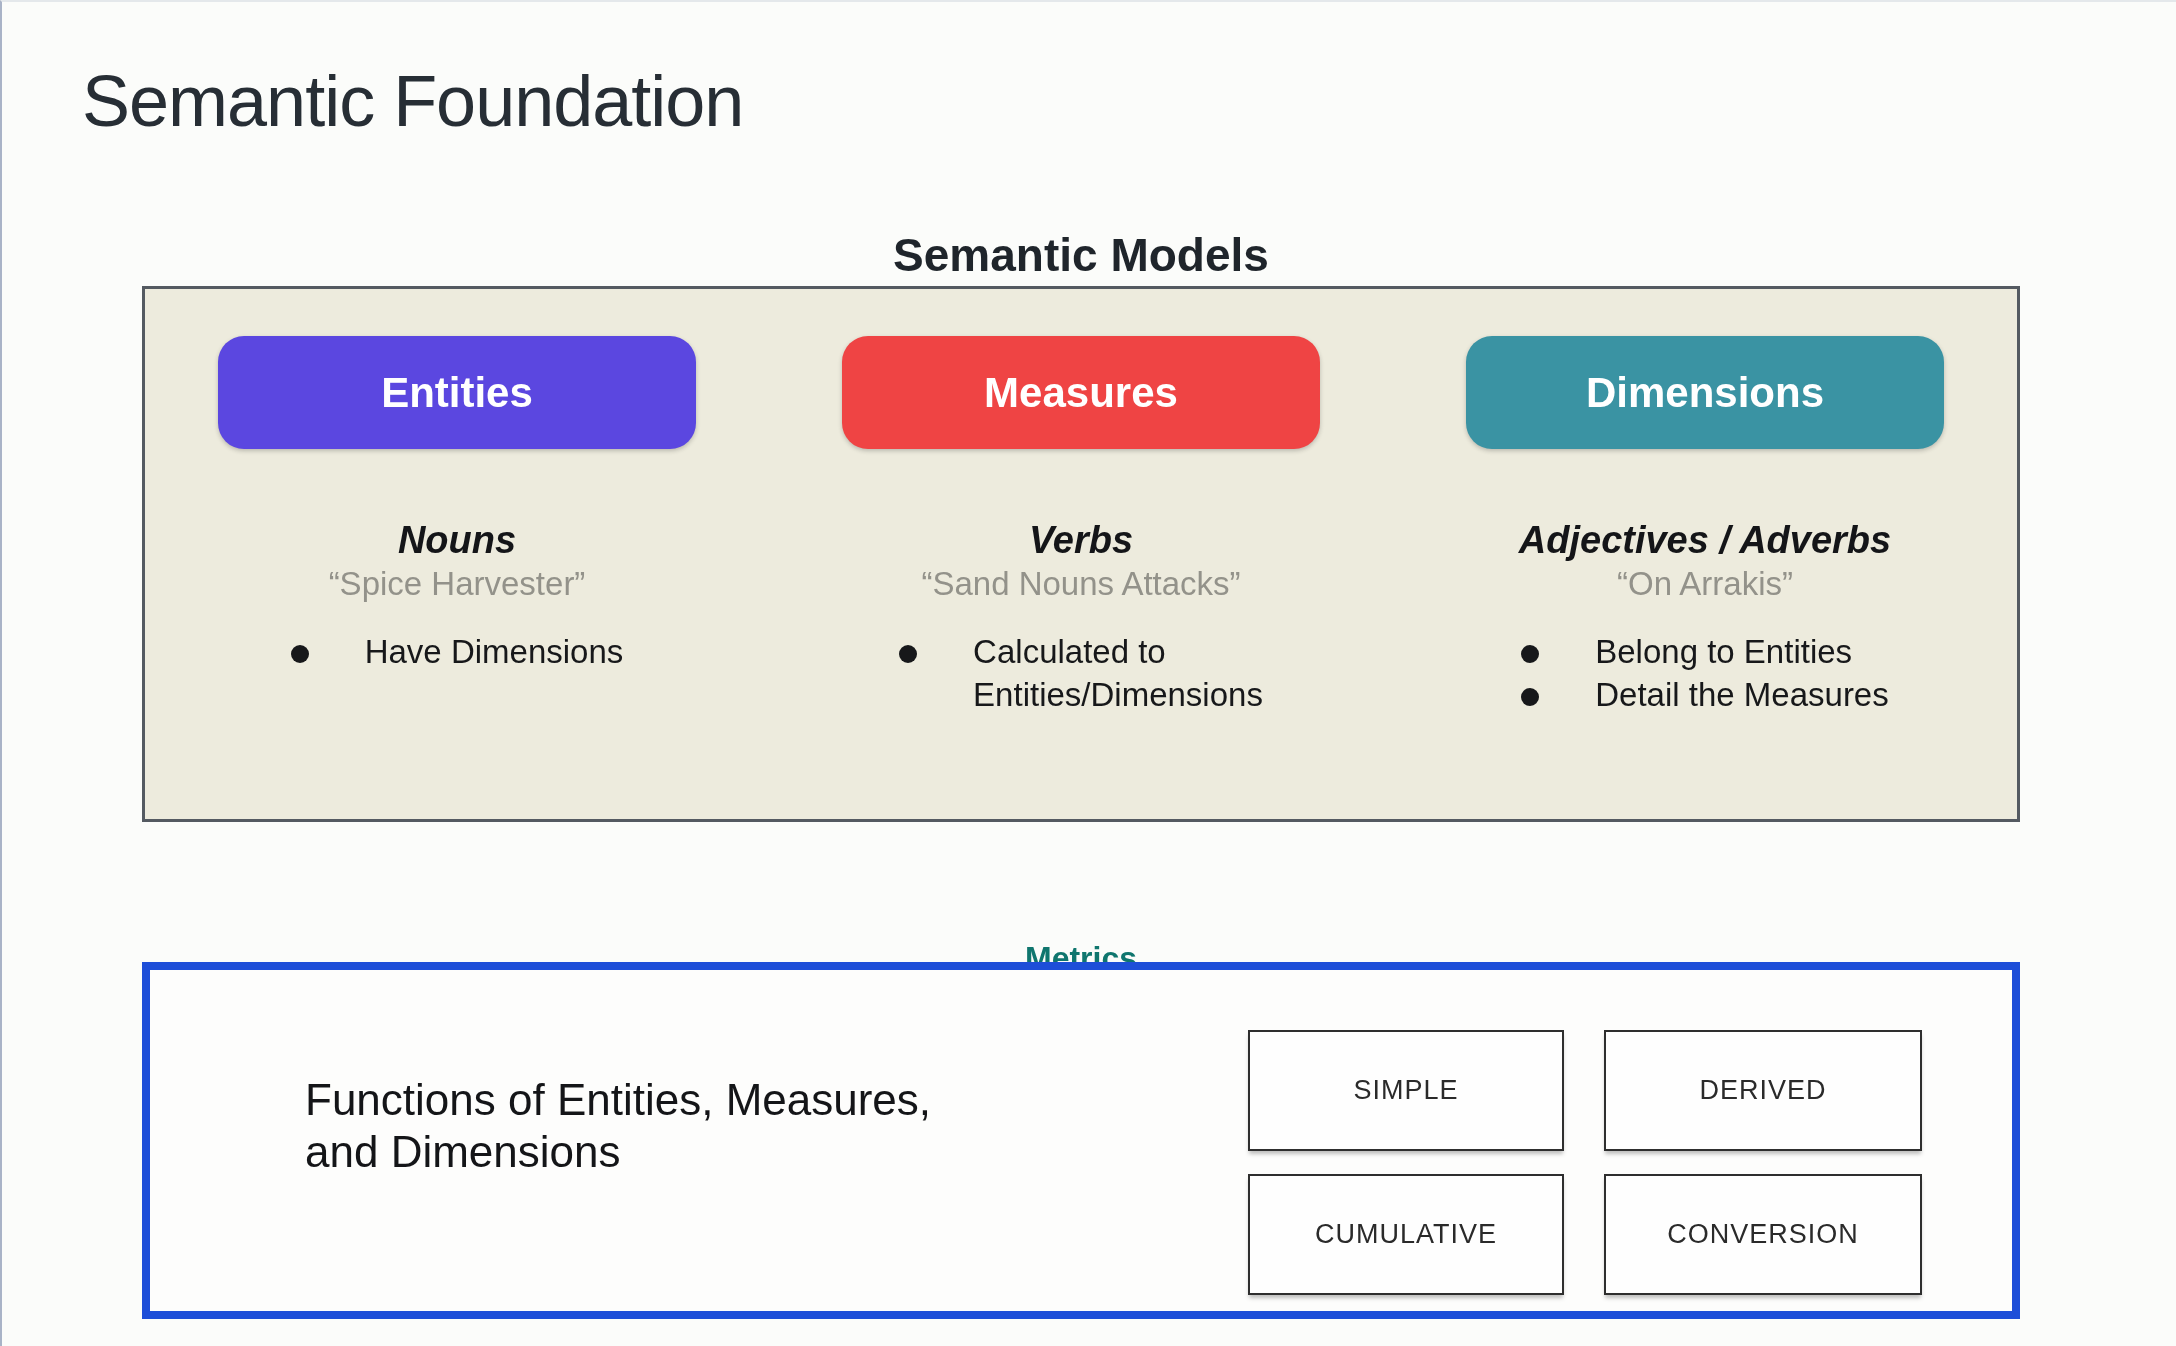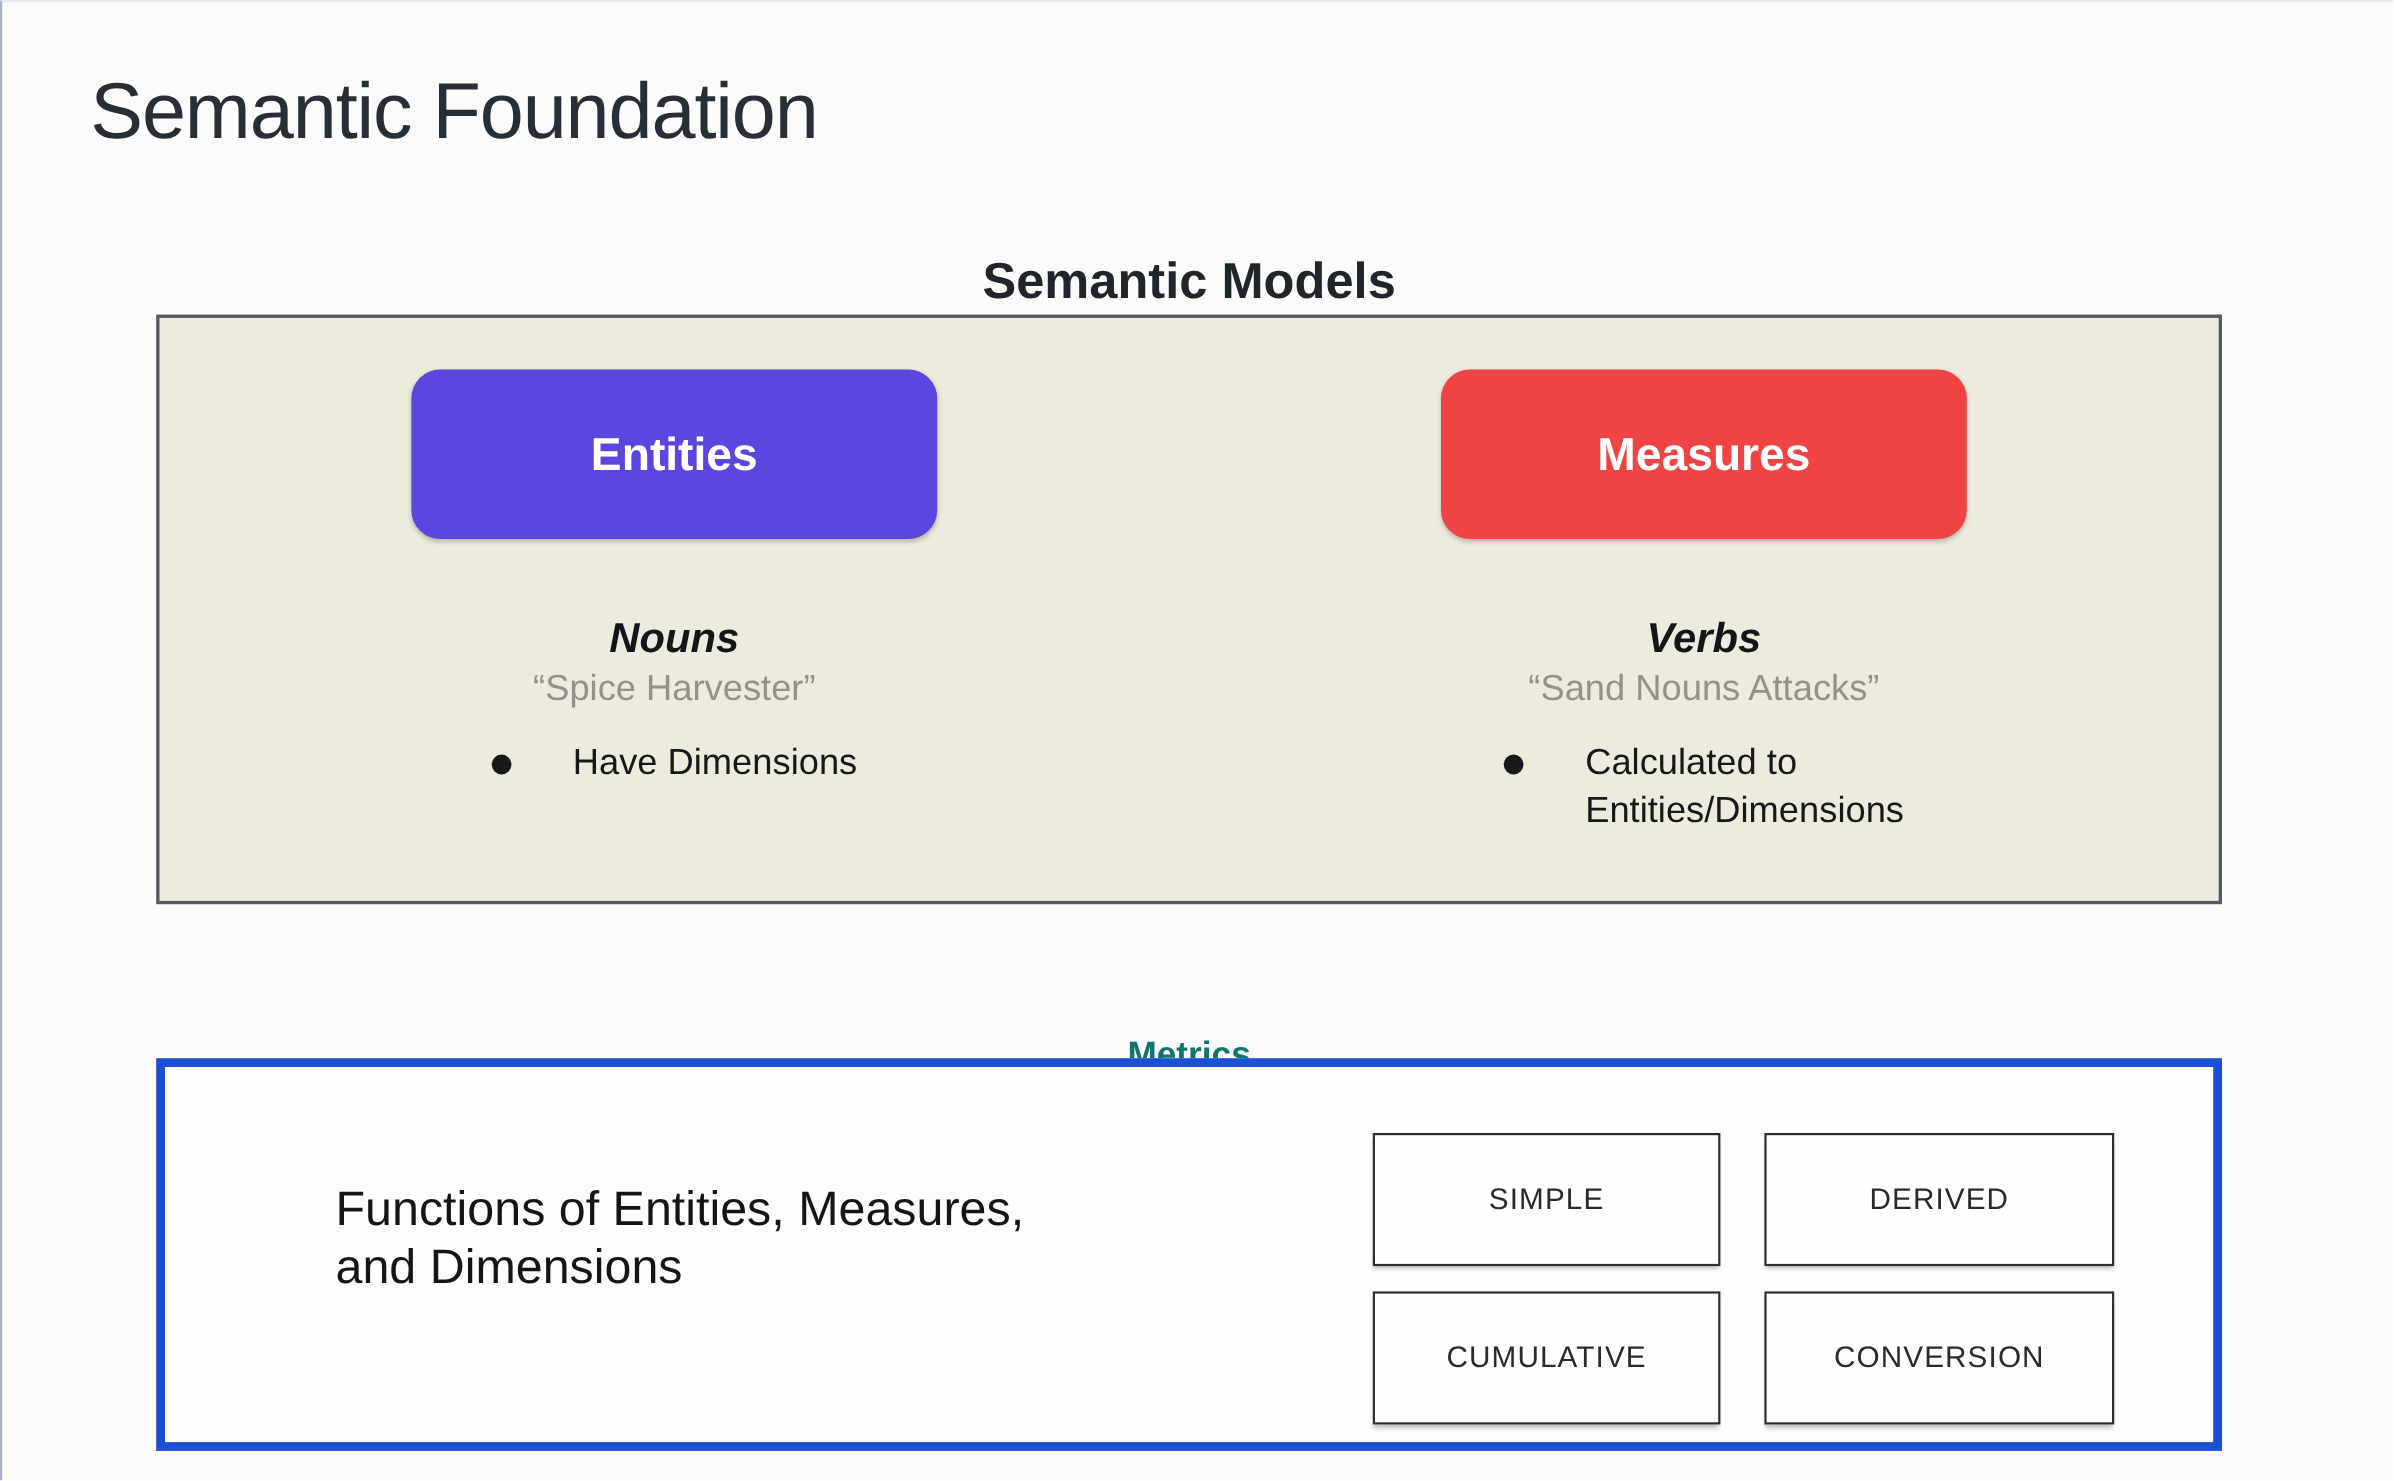--- a/index.html
+++ b/index.html
@@ -57,21 +57,21 @@
   .model-col {
     flex: 1 1 0;
     display: flex;
     flex-direction: column;
     align-items: center;
     padding-top: 47px;
     box-sizing: border-box;
   }
   .pill {
     width: 478px;
-    height: 154px;
+    height: 113px;
     border-radius: 26px;
     display: flex;
     align-items: center;
     justify-content: center;
     color: #ffffff;
     font-size: 42px;
     font-weight: 700;
     box-shadow: 0 2px 4px rgba(40,40,40,0.25);
   }
   .pill-entities   { background: #5b47e0; }
@@ -203,20 +203,35 @@
       <div class="col-quote">“Sand Nouns Attacks”</div>
       <div class="bullets">
         <div class="bullet-row">
           <span class="dot"></span>
           <span class="bullet-text">Calculated to
 Entities/Dimensions</span>
         </div>
       </div>
     </div>
 
+    <div class="model-col">
+      <div class="pill pill-dimensions">Dimensions</div>
+      <div class="col-name">Adjectives / Adverbs</div>
+      <div class="col-quote">“On Arrakis”</div>
+      <div class="bullets">
+        <div class="bullet-row">
+          <span class="dot"></span>
+          <span class="bullet-text">Belong to Entities</span>
+        </div>
+        <div class="bullet-row">
+          <span class="dot"></span>
+          <span class="bullet-text">Detail the Measures</span>
+        </div>
+      </div>
+    </div>
 
   </div>
 
   <div class="metrics-heading">Metrics</div>
 
   <div class="metrics-box">
     <div class="metrics-desc">Functions of Entities, Measures,
 and Dimensions</div>
     <div class="metric-grid">
       <div class="metric-cell">SIMPLE</div>

